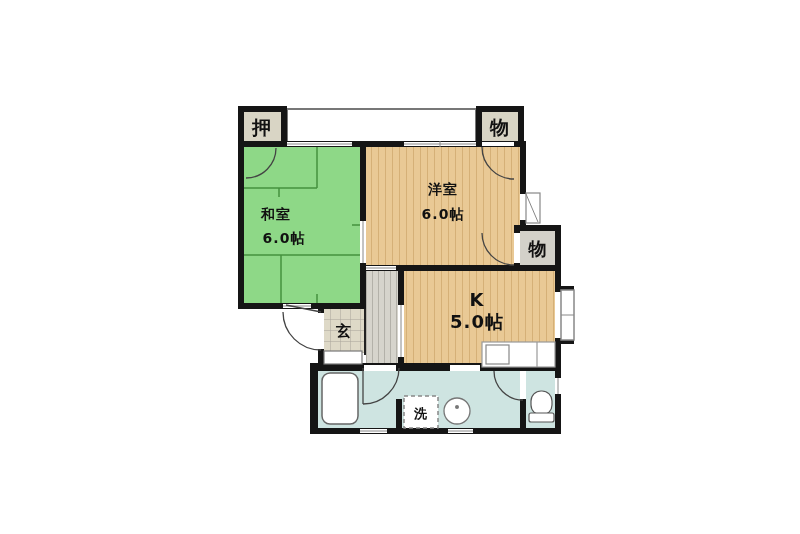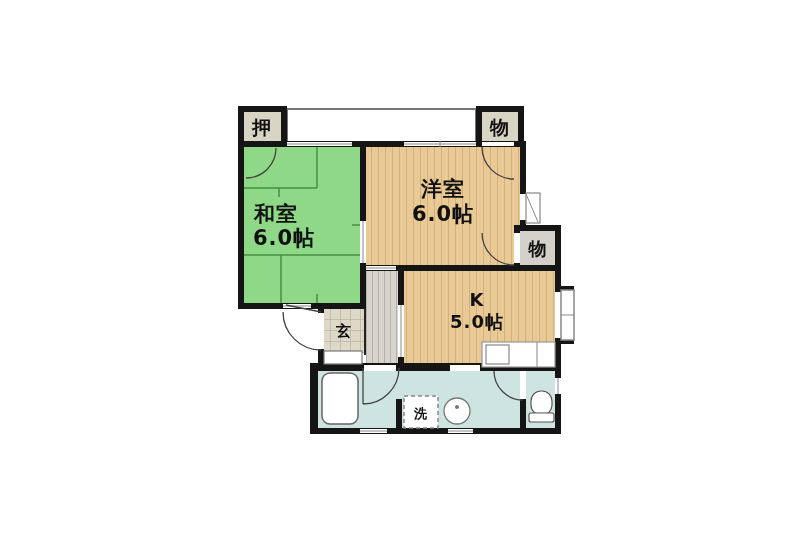--- a/index.html
+++ b/index.html
@@ -1,21 +1,21 @@
 <!DOCTYPE html>
 <html><head>
 <meta charset="utf-8">
 <style>
   html,body{margin:0;padding:0;background:#ffffff;}
   #canvas{position:relative;width:800px;height:534px;background:#ffffff;overflow:hidden;
           font-family:"DejaVu Sans","Liberation Sans",sans-serif;}
   #plan-svg{position:absolute;left:0;top:0;}
   .lbl{position:absolute;transform:translate(-50%,-50%);color:#111;font-weight:bold;
        white-space:nowrap;line-height:1;letter-spacing:1px;}
-  .lbl-xl{font-size:21px;}
+  .lbl-xl{font-size:14px;}
   .lbl-lg{font-size:19px;}
   .lbl-md{font-size:18px;}
   .lbl-sm{font-size:15px;}
   .lbl-xs{font-size:13px;}
 </style>
 </head>
 <body>
 
 <div id="canvas">
   <svg id="plan-svg" width="800" height="534" viewBox="0 0 800 534">

